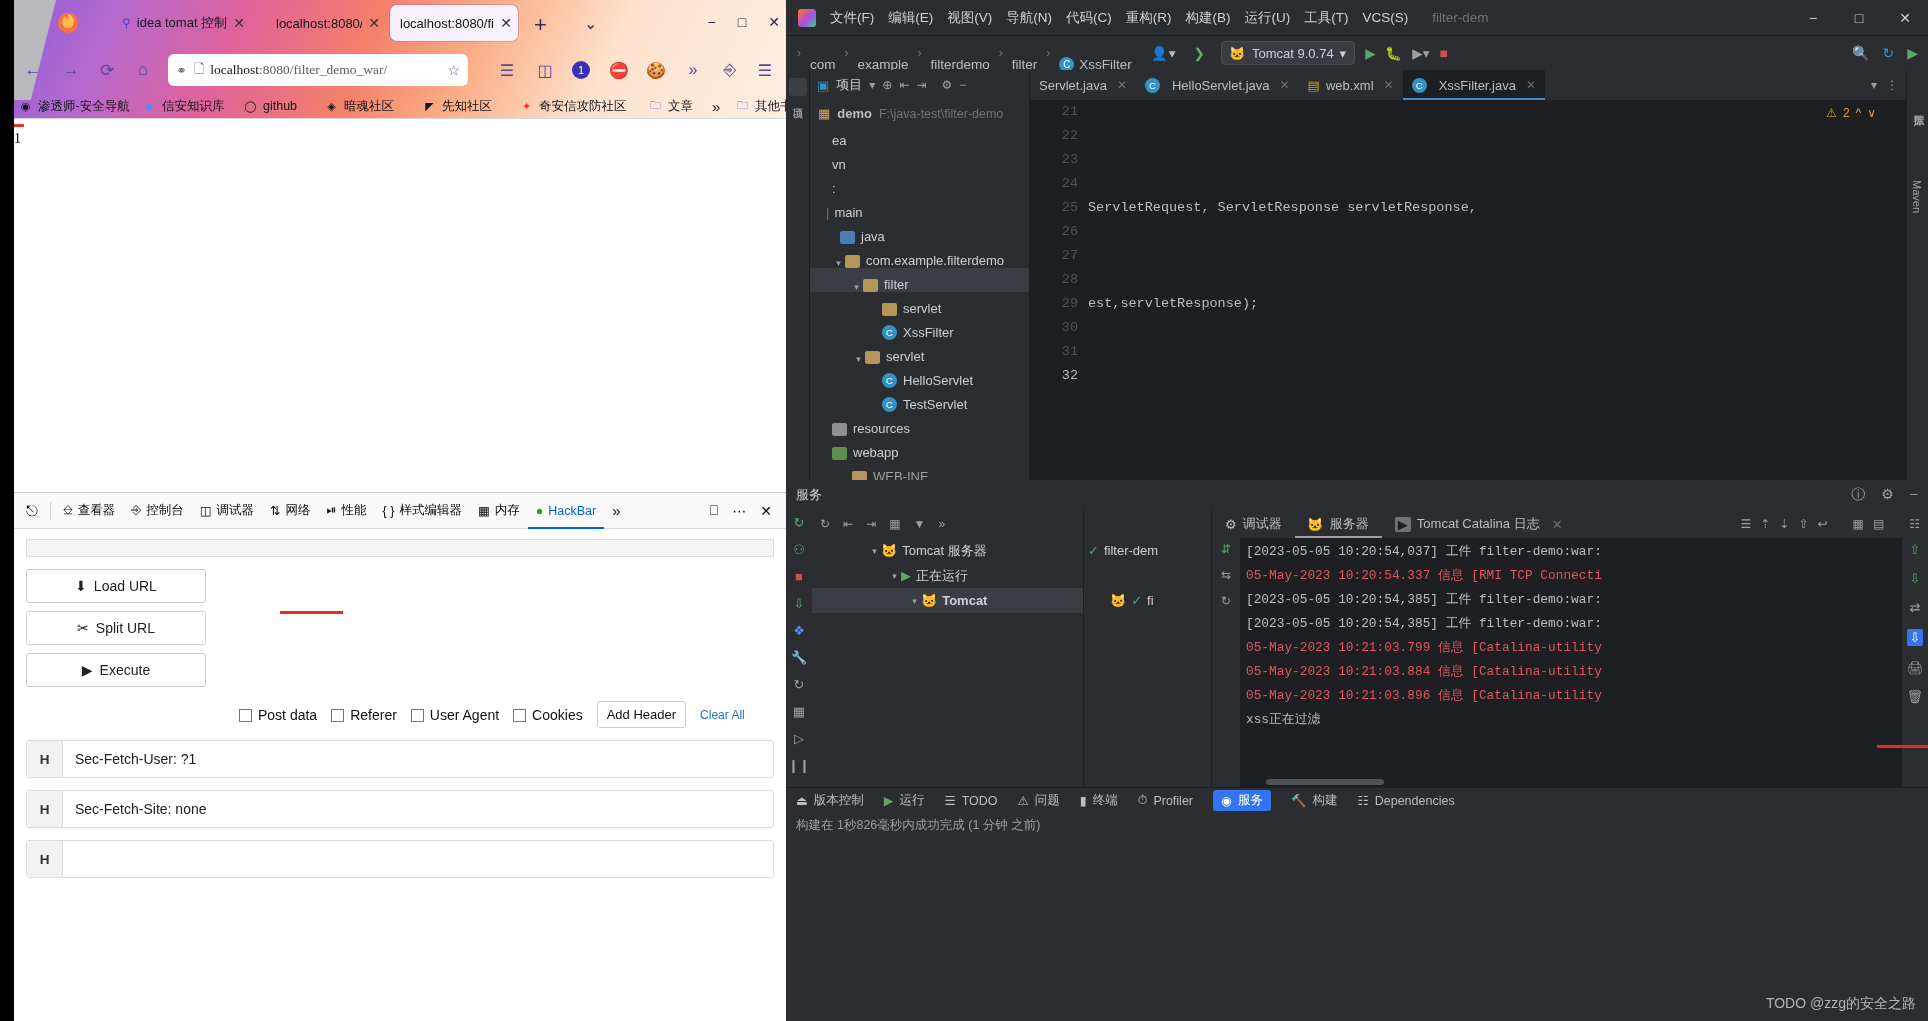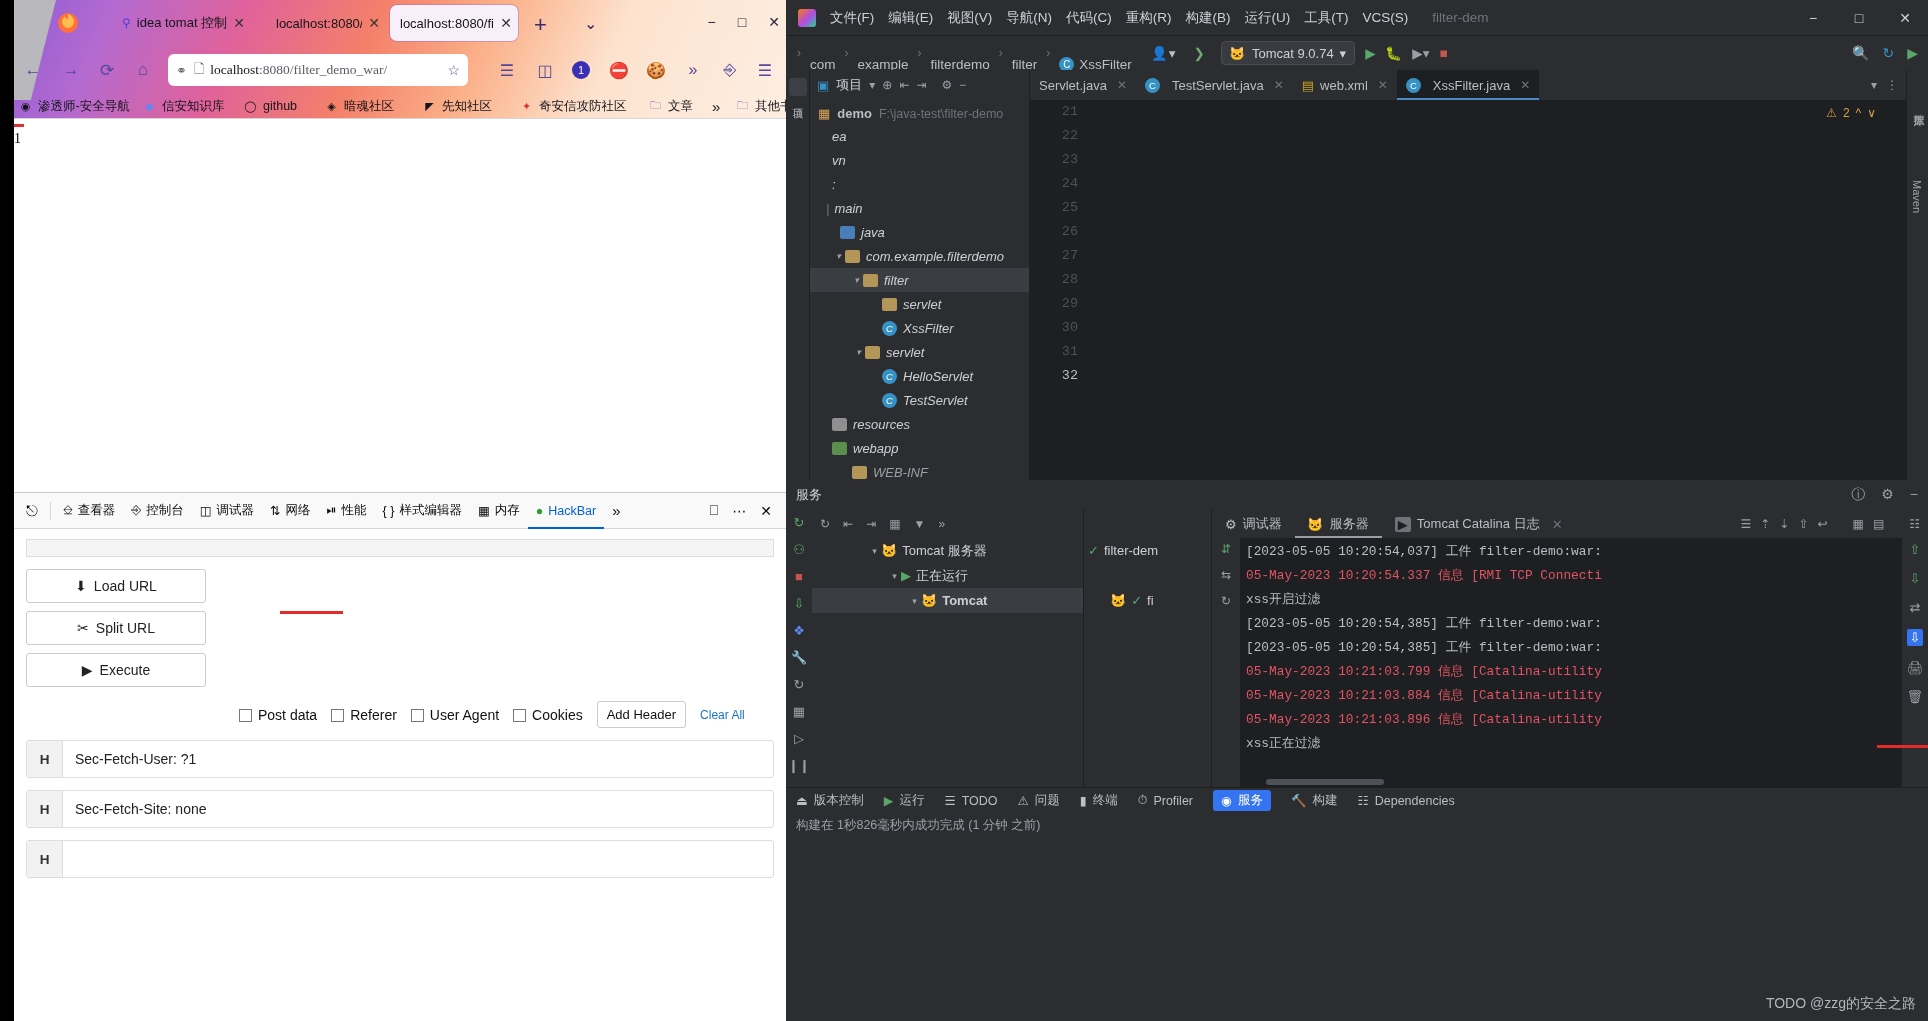--- a/index.html
+++ b/index.html
@@ -104,21 +104,21 @@
   .ij-ricons { margin-left:auto; display:flex; align-items:center; gap:13px; padding-right:10px; font-size:14px;}
 
   .ij-body { position:absolute; left:0; top:70px; width:1142px; height:410px; display:flex; }
   .ij-lstrip { width:24px; background:#2b2d30; border-right:1px solid #1e1f22; position:relative;}
   .vtext { position:absolute; left:4px; font-size:11px; color:#a0a3a8; writing-mode:vertical-rl; white-space:nowrap;}
   .ij-tree { width:220px; background:#2b2d30; border-right:1px solid #1e1f22; }
   .tree-head { height:30px; display:flex; align-items:center; gap:7px; padding-left:7px; font-size:13px; color:#ced0d6; }
   .tree-head .gicon { font-size:12px; color:#9aa0a6; }
   .tree-root { font-size:13px; padding:6px 0 3px 8px; display:flex; gap:7px; align-items:center; }
   .tree-root .path { color:#6f737a; font-size:12.5px; }
-  .tnode { height:24px; display:flex; align-items:center; font-size:13px; color:#ced0d6; white-space:nowrap;font-style:italic; }
+  .tnode { height:24px; display:flex; align-items:flex-end; font-size:13px; color:#ced0d6; white-space:nowrap; }
   .tnode.sel { background:#3a3d41; }
   .tw { width:13px; display:inline-block; text-align:center; color:#9aa0a6; font-size:9px; }
   .fico { width:15px; height:13px; border-radius:2px; background:#b39658; display:inline-block; margin-right:6px; }
   .fico.src { background:#4a7ebb; }
   .fico.res { background:#8f8f8f; }
   .fico.web { background:#5a8f4e; }
   .cls { width:15px; height:15px; border-radius:50%; background:#3592c4; color:#fff; font-size:9.5px;
      display:inline-flex; align-items:center; justify-content:center; margin-right:6px; }
 
   .ij-edit { flex:1; background:#1e1f22; position:relative; }
@@ -518,21 +518,21 @@
       </div>
 
       <div class="ij-edit">
         <div class="ed-tabs">
           <div class="ed-tab">
               <span>Servlet.java</span>
               <span class="x">✕</span>
             </div>
           <div class="ed-tab">
               <span class="cls">C</span>
-              <span>TestServlet.java</span>
+              <span>HelloServlet.java</span>
               <span class="x">✕</span>
             </div>
           <div class="ed-tab">
               <span style="color:#c9a227;">▤</span>
               <span>web.xml</span>
               <span class="x">✕</span>
             </div>
           <div class="ed-tab act">
               <span class="cls">C</span>
               <span>XssFilter.java</span>
@@ -559,20 +559,34 @@
           <div class="gln">25</div>
           <div class="gln">26</div>
           <div class="gln">27</div>
           <div class="gln">28</div>
           <div class="gln">29</div>
           <div class="gln">30</div>
           <div class="gln">31</div>
           <div class="gln" style="color:#bcbec4;">32</div>
         </div>
 
+        <div class="code">
+          <div class="cl"></div>
+          <div class="cl"></div>
+          <div class="cl"></div>
+          <div class="cl"></div>
+          <div class="cl">ServletRequest, ServletResponse servletResponse,</div>
+          <div class="cl"></div>
+          <div class="cl"></div>
+          <div class="cl"></div>
+          <div class="cl">est,servletResponse);</div>
+          <div class="cl"></div>
+          <div class="cl"></div>
+          <div class="cl"></div>
+        </div>
       </div>
 
       <div class="ij-rstrip">
         <span class="vtext" style="top:36px;">数据库</span>
         <span class="vtext" style="top:110px;">Maven</span>
       </div>
     </div>
 
     <div class="svc-head">
       <span>服务</span>
@@ -666,21 +680,20 @@
         </div>
         <div class="log-wrap">
           <div class="log-side">
             <span style="color:#59a869;">⇵</span>
             <span>⇆</span>
             <span>↻</span>
           </div>
           <div class="log">
             <div class="logline">[2023-05-05 10:20:54,037] 工件 filter-demo:war:</div>
             <div class="logline red">05-May-2023 10:20:54.337 信息 [RMI TCP Connecti</div>
-            <div class="logline">xss开启过滤</div>
             <div class="logline">[2023-05-05 10:20:54,385] 工件 filter-demo:war:</div>
             <div class="logline">[2023-05-05 10:20:54,385] 工件 filter-demo:war:</div>
             <div class="logline red">05-May-2023 10:21:03.799 信息 [Catalina-utility</div>
             <div class="logline red">05-May-2023 10:21:03.884 信息 [Catalina-utility</div>
             <div class="logline red">05-May-2023 10:21:03.896 信息 [Catalina-utility</div>
             <div class="logline">xss正在过滤</div>
             <div class="hl-scroll"></div>
           </div>
           <div class="log-rt">
             <span style="color:#59a869;">⇧</span>

